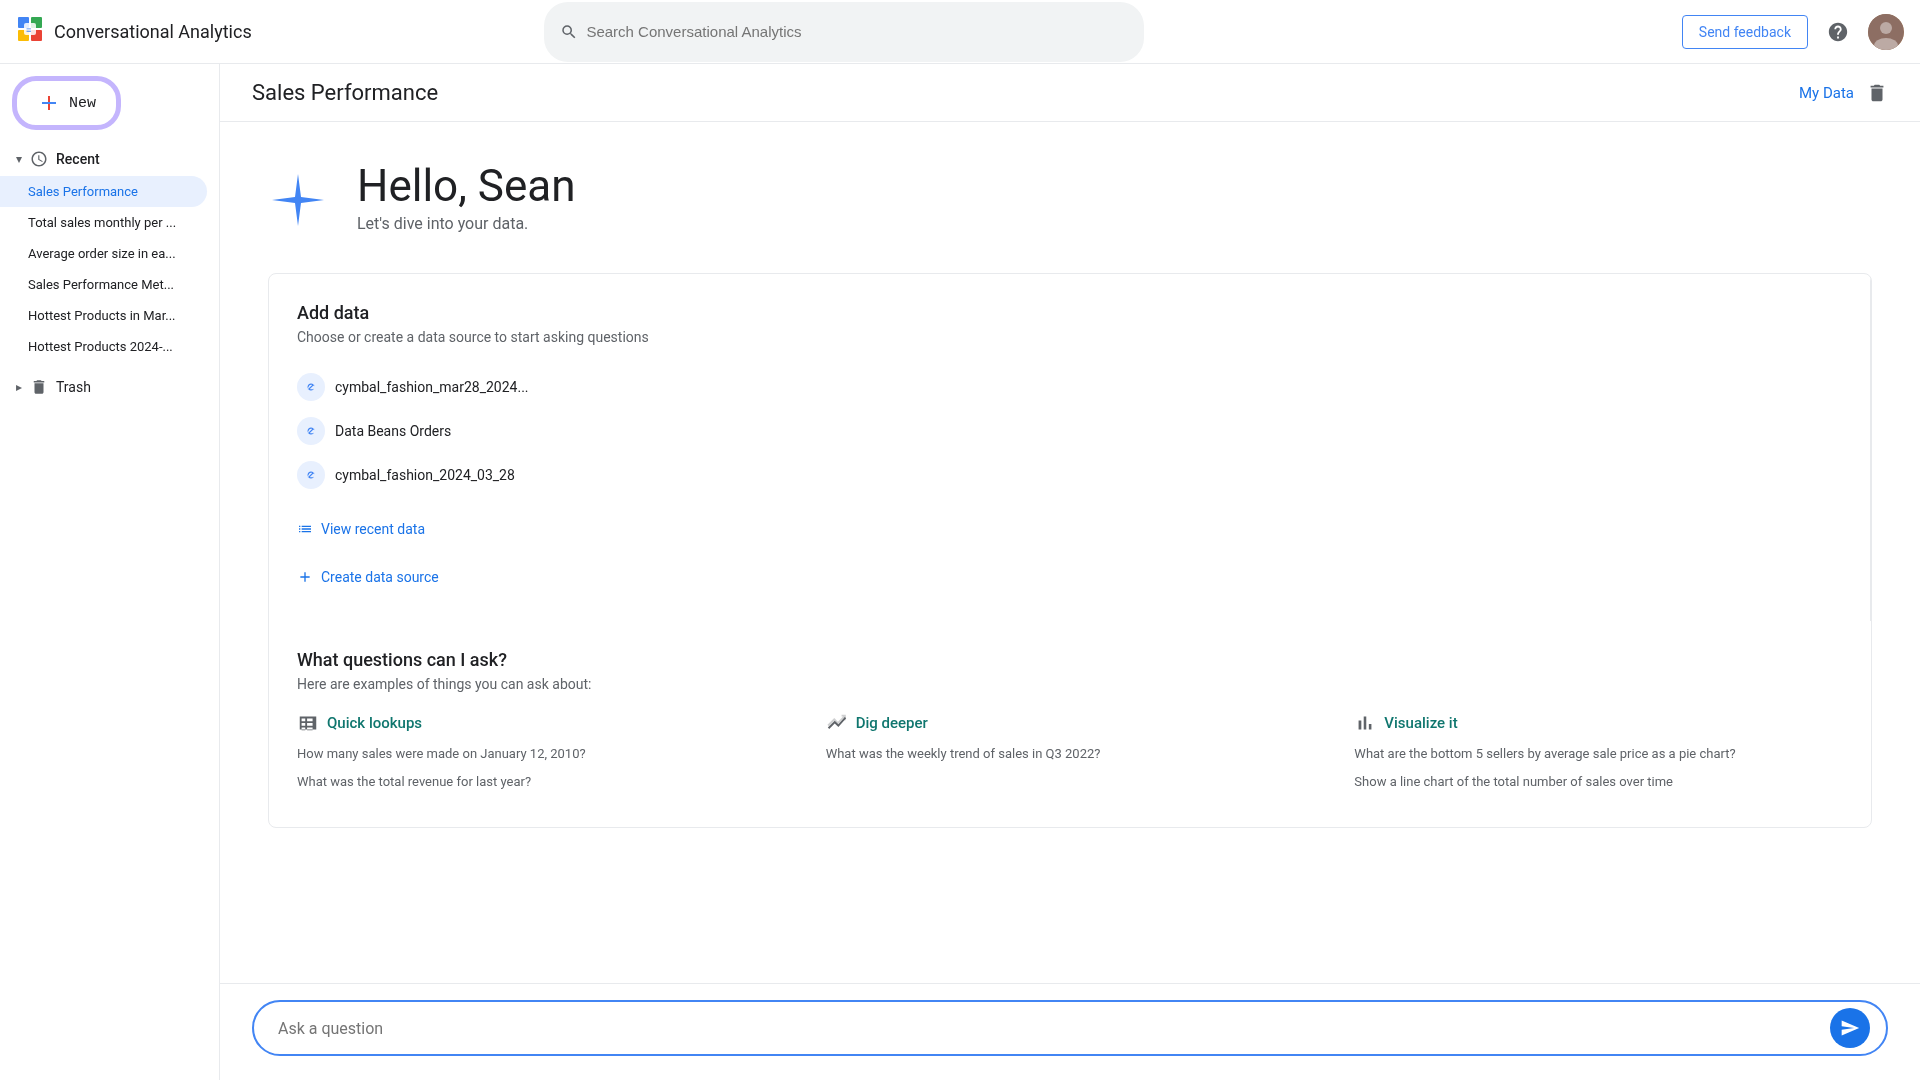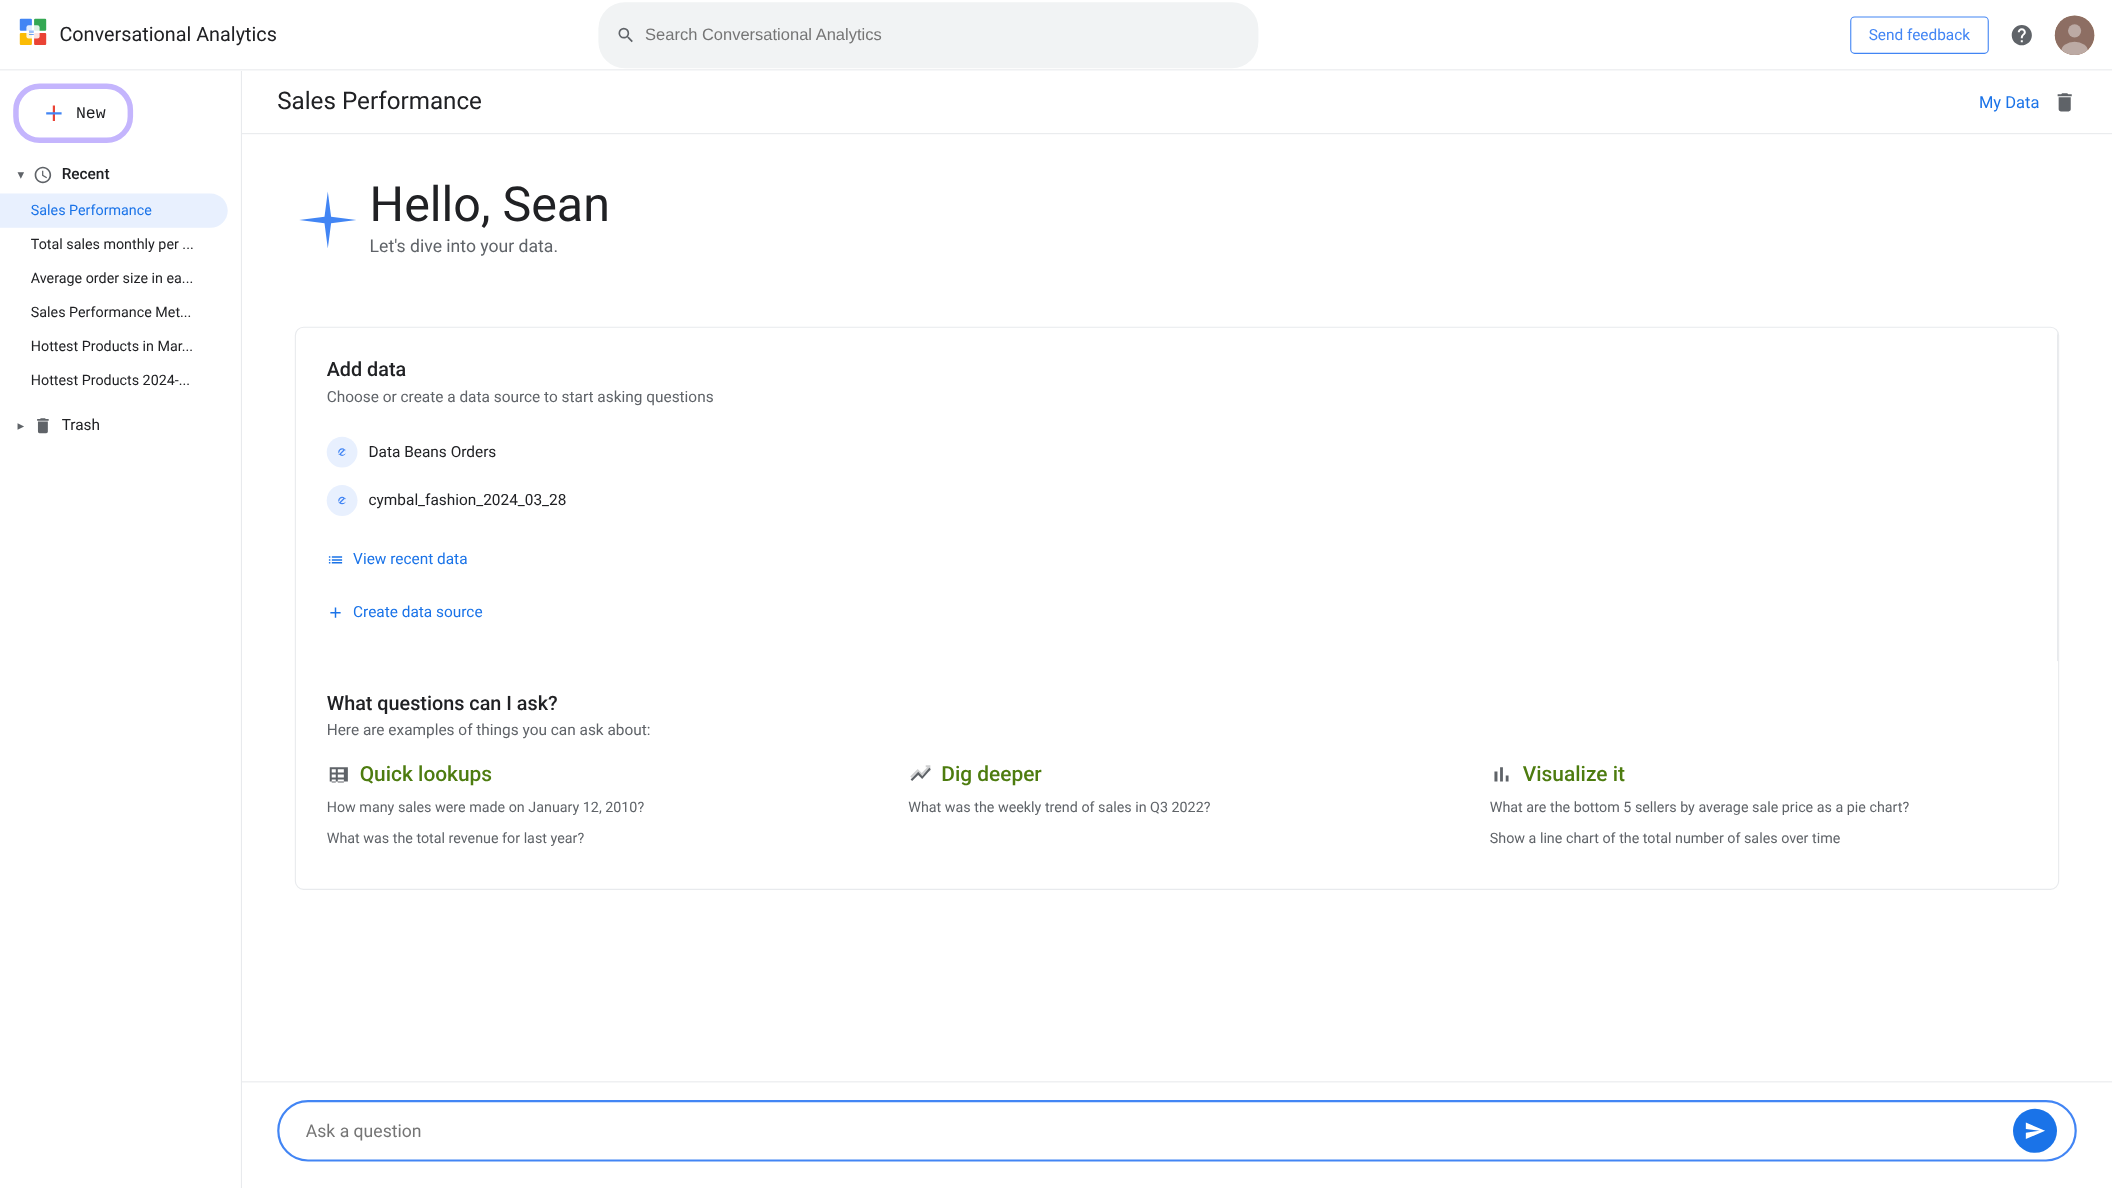--- a/index.html
+++ b/index.html
@@ -92,21 +92,21 @@
       padding: 16px 32px; border-bottom: 1px solid #e8eaed;
     }
     .page-title { font-size: 22px; font-weight: 400; color: #202124; }
     .page-header-right { display: flex; align-items: center; gap: 12px; }
     .my-data-link { color: #1a73e8; font-size: 15px; cursor: pointer; text-decoration: none; }
 
     
     .welcome-area {
       flex: 1; padding: 40px 48px; overflow-y: auto; position: relative;
     }
-    .welcome-hero { display: flex; align-items: flex-start; gap: 8px; margin-bottom: 64px; }
+    .welcome-hero { display: flex; align-items: flex-start; gap: 29px; margin-bottom: 40px; }
     .sparkle-icon {
       width: 60px; height: 60px; flex-shrink: 0; margin-top: 8px;
     }
     .welcome-text h1 { font-size: 44px; font-weight: 400; color: #202124; line-height: 1.1; }
     .welcome-text p { font-size: 16px; color: #5f6368; margin-top: 4px; }
 
     
     .cards-row { display: flex; gap: 0; border: 1px solid #e8eaed; border-radius: 8px; overflow: hidden; flex-direction: column; }
     .card { flex: 1; padding: 28px; }
     .card-left { border-right: 1px solid #e8eaed; }
@@ -128,21 +128,21 @@
       color: #1a73e8; font-size: 14px; cursor: pointer; padding: 8px 0; margin-top: 16px;
     }
 
     
     .questions-section { padding: 28px; flex: 1.5; }
     .questions-title { font-size: 18px; font-weight: 500; color: #202124; margin-bottom: 6px; }
     .questions-subtitle { font-size: 14px; color: #5f6368; margin-bottom: 20px; }
     .questions-cols { display: flex; gap: 40px; }
     .question-col { flex: 1; }
     .qcol-header { display: flex; align-items: center; gap: 8px; margin-bottom: 10px; }
-    .qcol-title { font-size: 19px; font-weight: 500; color: #4d7c0f; }
+    .qcol-title { font-size: 15px; font-weight: 500; color: #0f766e; }
     .qcol-item { font-size: 13px; color: #5f6368; line-height: 1.5; margin-bottom: 8px; }
 
     
     .bottom-bar {
       padding: 16px 32px 24px 32px; background: #fff;
       border-top: 1px solid #e8eaed;
     }
     .ask-input-wrapper {
       display: flex; align-items: center;
       border: 2px solid #4285f4; border-radius: 28px;
@@ -268,20 +268,29 @@
           <div class="card-title">Add data</div>
           <div class="card-subtitle">Choose or create a data source to start asking questions</div>
 
           <div class="data-item">
             <div class="data-circle">
               <svg viewBox="0 0 24 24" fill="#4285F4">
                   <circle cx="12" cy="12" r="8" fill="#e8f0fe"></circle>
                   <path d="M12 6C8.69 6 6 8.69 6 12s2.69 6 6 6 6-2.69 6-6-2.69-6-6-6zm0 2c.74 0 1.43.2 2.03.53l-7.5 7.5A3.984 3.984 0 0 1 8 12c0-2.21 1.79-4 4-4zm0 8c-.74 0-1.43-.2-2.03-.53l7.5-7.5C17.8 10.57 18 11.26 18 12c0 2.21-1.79 4-4 4z" fill="#4285F4"></path>
                 </svg>
             </div>
+            <span>cymbal_fashion_mar28_2024...</span>
+          </div>
+          <div class="data-item">
+            <div class="data-circle">
+              <svg viewBox="0 0 24 24" fill="#4285F4">
+                  <circle cx="12" cy="12" r="8" fill="#e8f0fe"></circle>
+                  <path d="M12 6C8.69 6 6 8.69 6 12s2.69 6 6 6 6-2.69 6-6-2.69-6-6-6zm0 2c.74 0 1.43.2 2.03.53l-7.5 7.5A3.984 3.984 0 0 1 8 12c0-2.21 1.79-4 4-4zm0 8c-.74 0-1.43-.2-2.03-.53l7.5-7.5C17.8 10.57 18 11.26 18 12c0 2.21-1.79 4-4 4z" fill="#4285F4"></path>
+                </svg>
+            </div>
             <span>Data Beans Orders</span>
           </div>
           <div class="data-item">
             <div class="data-circle">
               <svg viewBox="0 0 24 24" fill="#4285F4">
                   <circle cx="12" cy="12" r="8" fill="#e8f0fe"></circle>
                   <path d="M12 6C8.69 6 6 8.69 6 12s2.69 6 6 6 6-2.69 6-6-2.69-6-6-6zm0 2c.74 0 1.43.2 2.03.53l-7.5 7.5A3.984 3.984 0 0 1 8 12c0-2.21 1.79-4 4-4zm0 8c-.74 0-1.43-.2-2.03-.53l7.5-7.5C17.8 10.57 18 11.26 18 12c0 2.21-1.79 4-4 4z" fill="#4285F4"></path>
                 </svg>
             </div>
             <span>cymbal_fashion_2024_03_28</span>

